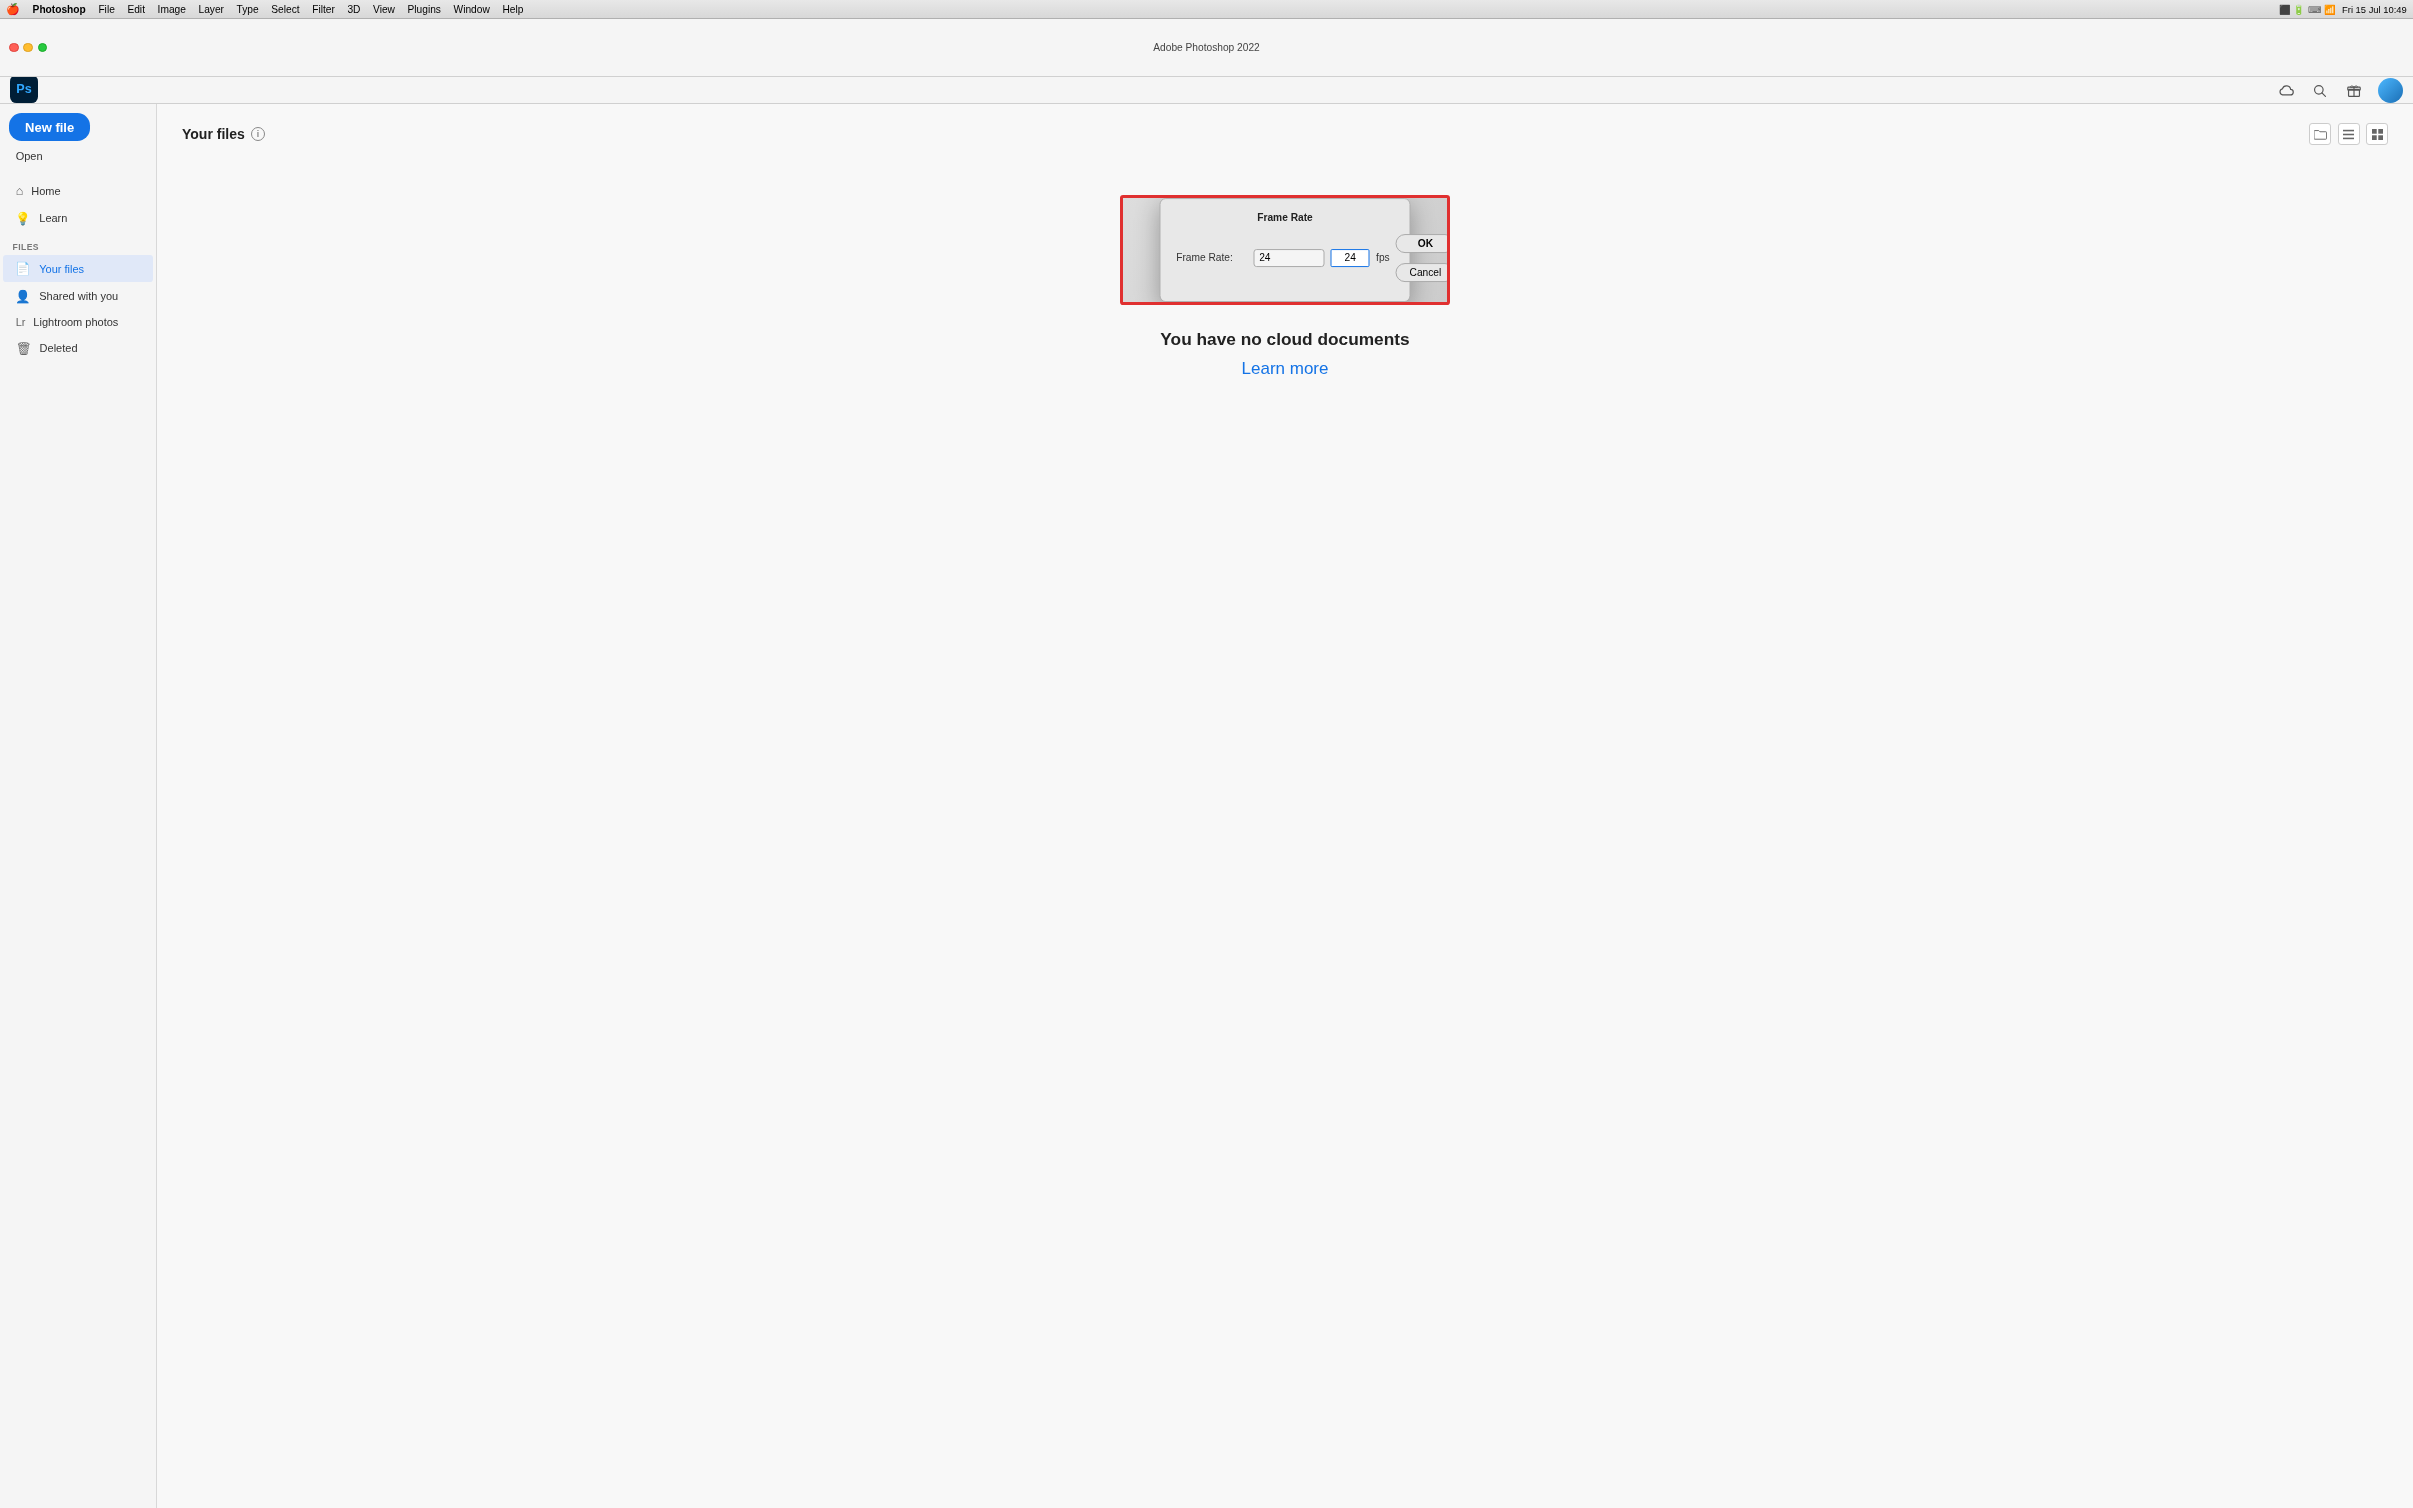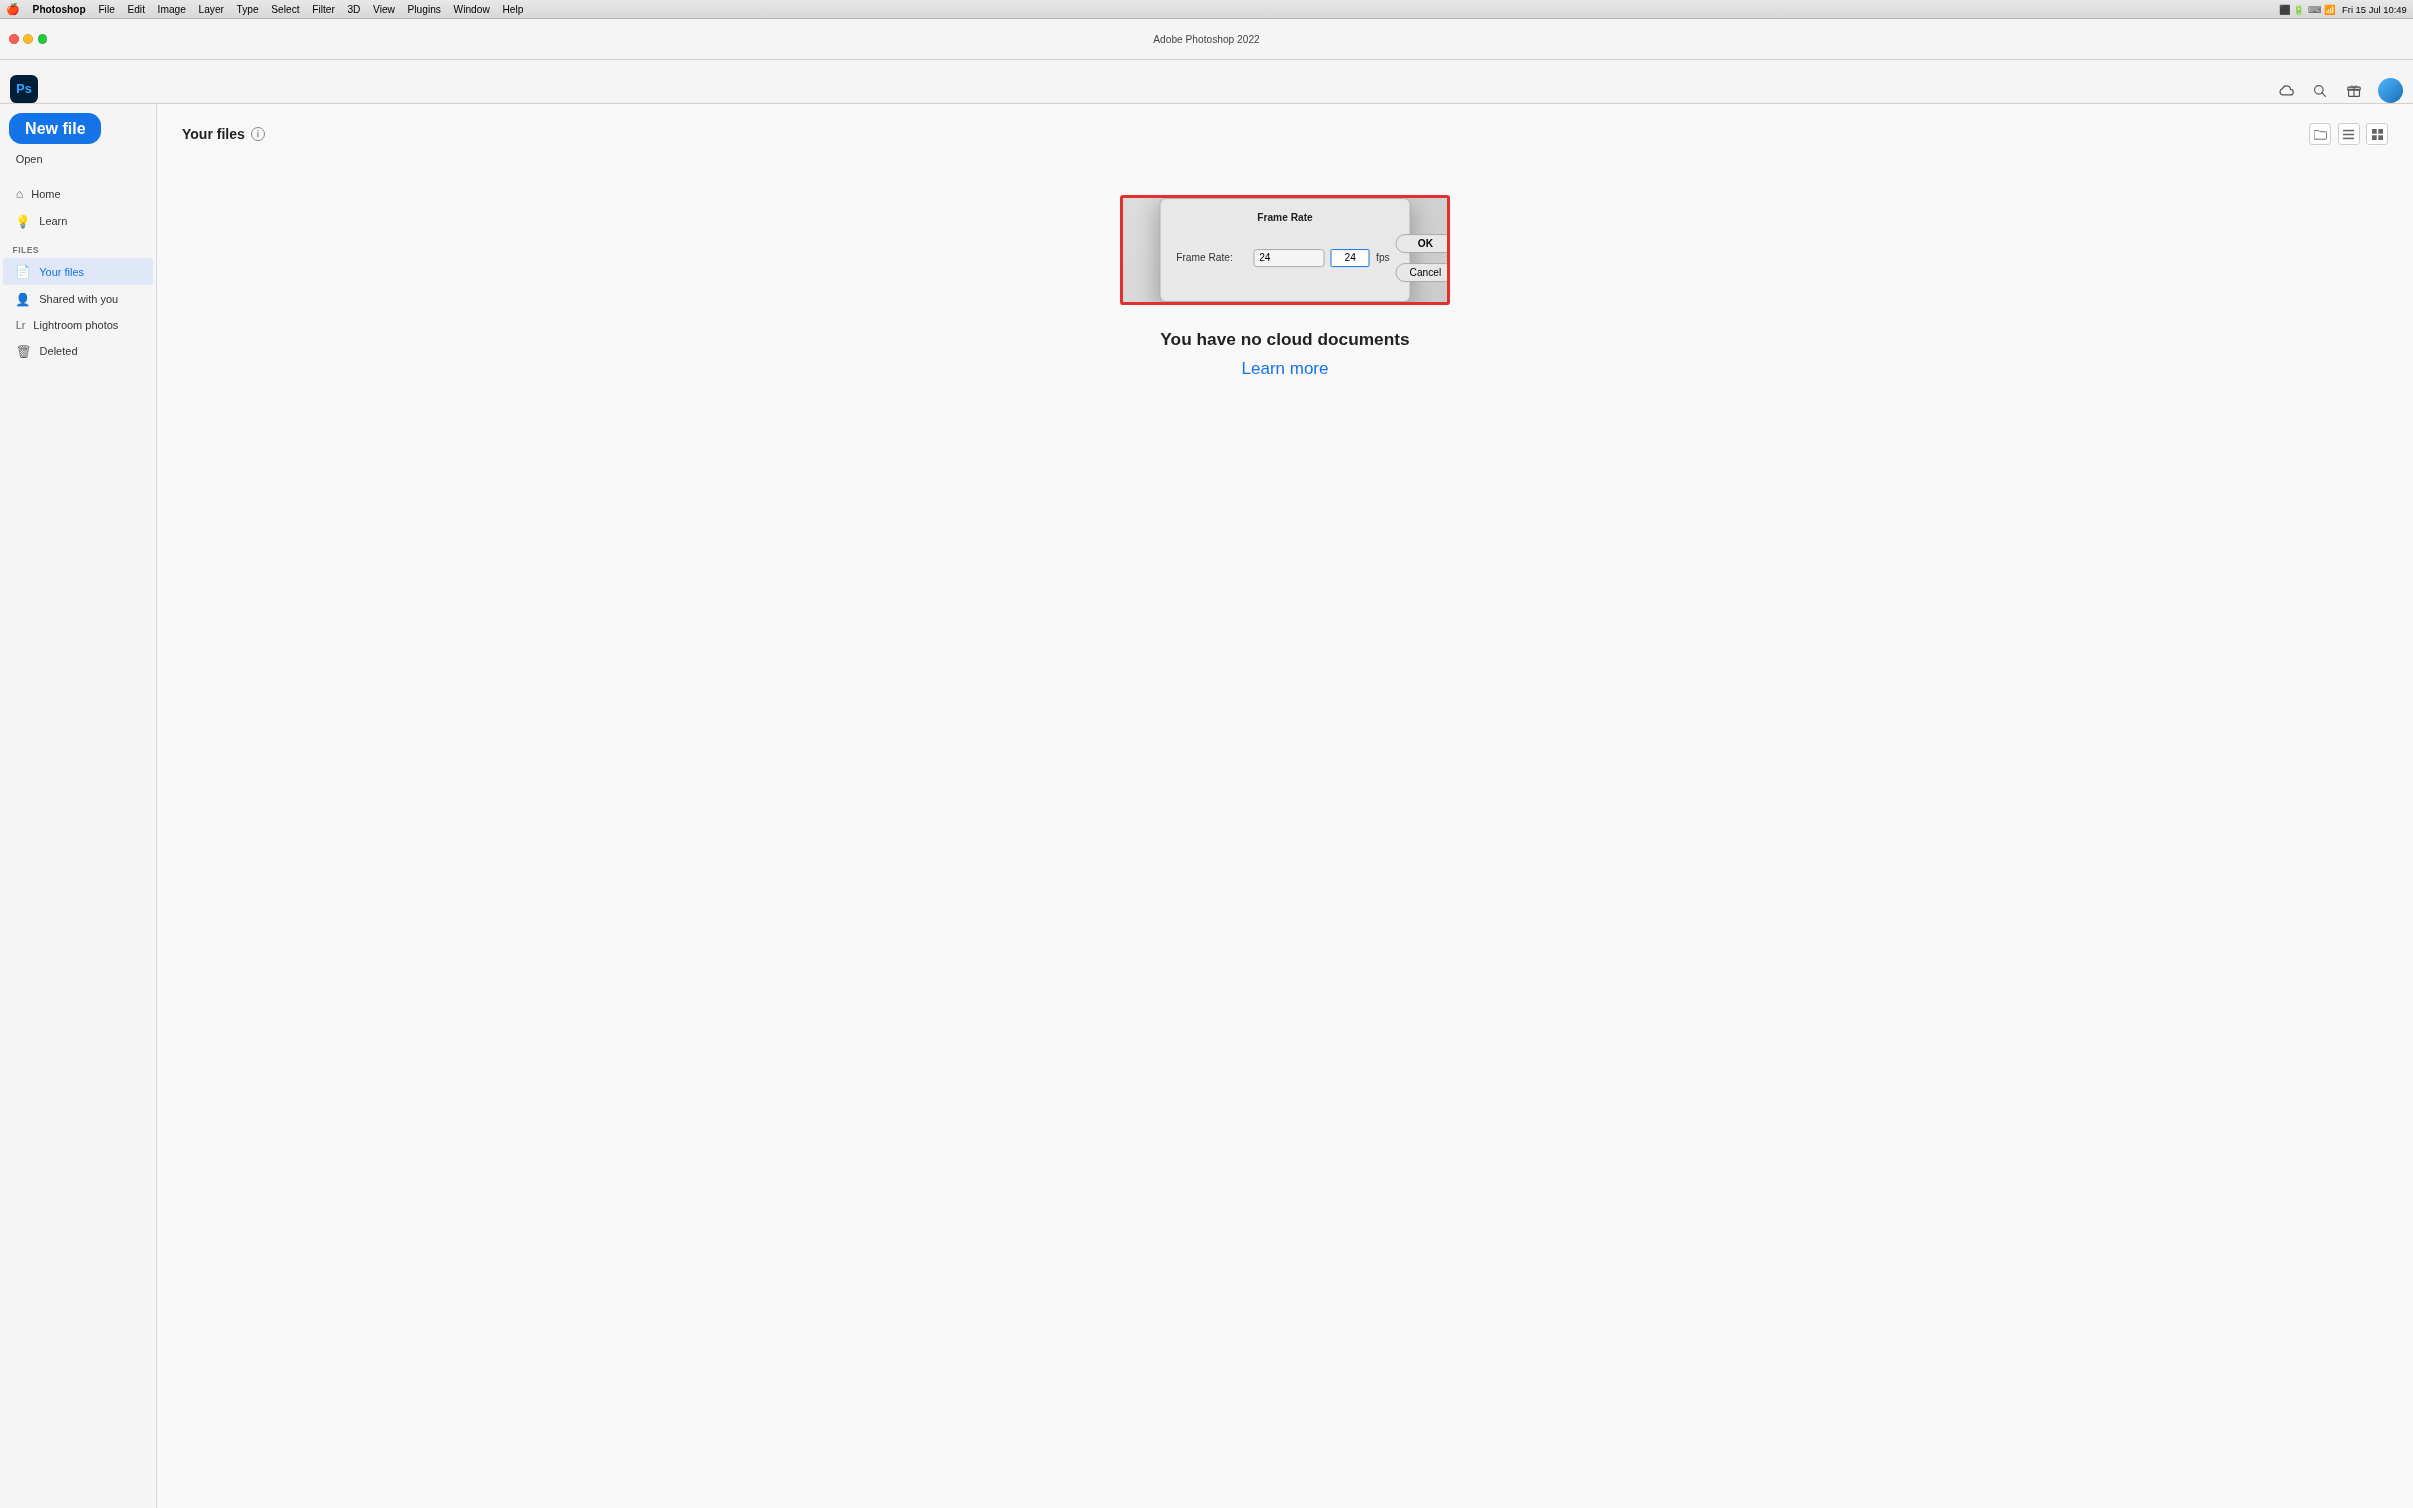--- a/index.html
+++ b/index.html
@@ -42,21 +42,21 @@
     .menubar-clock {
       font-size: 9.4px;
       font-weight: 500;
     }
 
     
     .titlebar {
       position: fixed;
       top: 19px;
       left: 0; right: 0;
-      height: 41px;
+      height: 58px;
       background: #f5f5f5;
       border-bottom: 0.8px solid #d0d0d0;
       display: flex;
       align-items: center;
       justify-content: center;
       z-index: 999;
     }
     .titlebar-title {
       font-size: 10.2px;
       color: #444;
@@ -144,21 +144,21 @@
       flex-shrink: 0;
       overflow-y: auto;
     }
     .new-file-btn {
       margin: 0 9.4px 6.3px;
       background: #1473e6;
       color: white;
       border: none;
       border-radius: 12.6px;
       padding: 6.3px 15.7px;
-      font-size: 16px;
+      font-size: 13px;
       font-weight: 600;
       cursor: pointer;
       display: inline-block;
     }
     .open-btn {
       margin: 0 9.4px 12.6px;
       background: transparent;
       color: #333;
       border: none;
       font-size: 11px;

